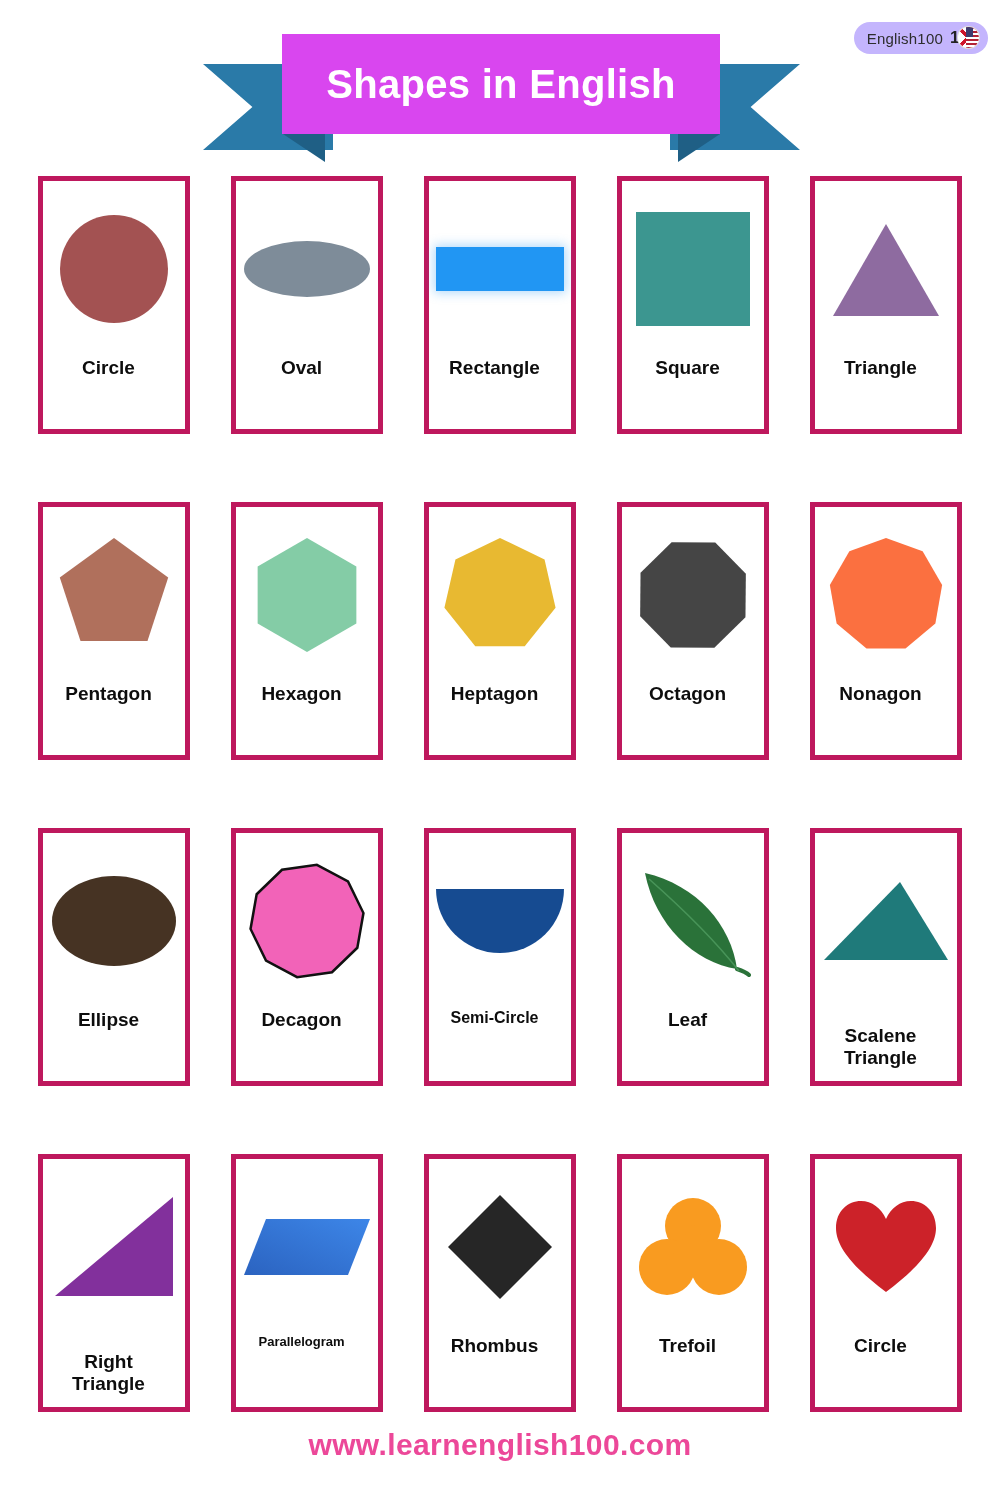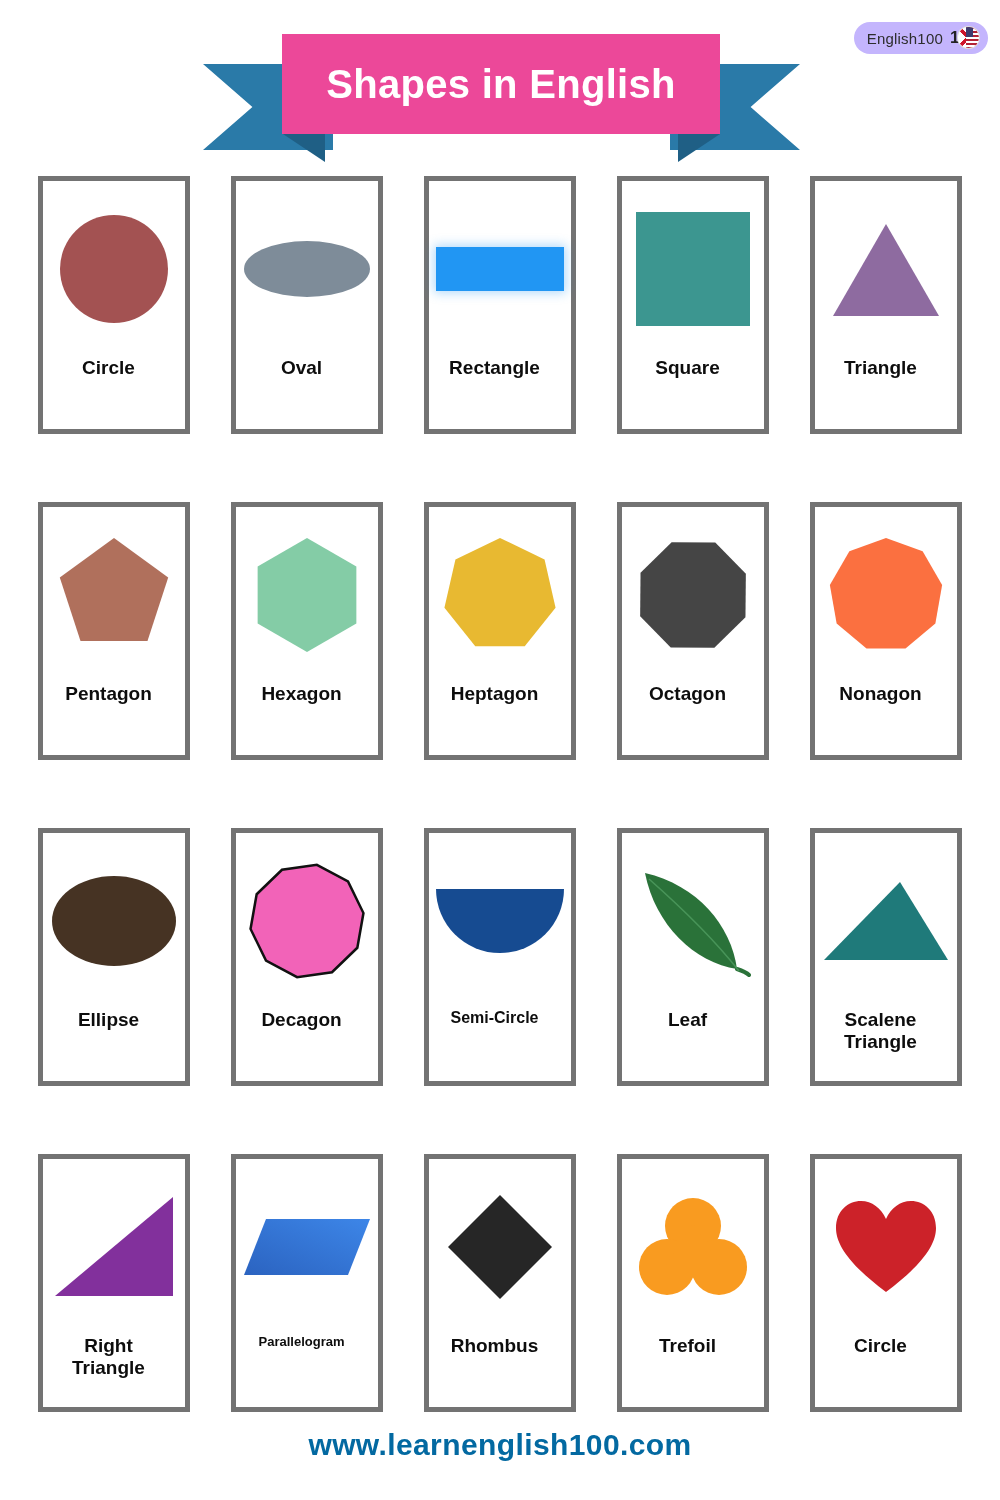--- a/index.html
+++ b/index.html
@@ -76,40 +76,40 @@
   .grid {
     position: absolute; top: 176px; left: 38px;
     width: 924px;
     display: grid;
     grid-template-columns: repeat(5, 152px);
     column-gap: 41px;
     row-gap: 68px;
   }
   .card {
     width: 152px; height: 258px;
-    border: 5px solid #737373;
+    border: 5px solid #be185d;
     background: #ffffff;
     display: flex; flex-direction: column;
     align-items: center;
     position: relative;
   }
   .shape-area {
     height: 176px; width: 100%;
     display: flex; align-items: center; justify-content: center;
     flex-shrink: 0;
   }
   .label {
     font-size: 19px; font-weight: bold; color: #0d0d0d;
     text-align: center; line-height: 1.12;
     width: 165px; margin-left: -11px;
     white-space: pre-line;
   }
   .label.sm  { font-size: 16px; }
   .label.xs  { font-size: 13px; }
-  .label.two { line-height: 1.18; }
+  .label.two { line-height: 1.18; margin-top: 16px; }
 
   
   .s-circle { width: 108px; height: 108px; border-radius: 50%; }
   .s-oval   { width: 126px; height: 56px;  border-radius: 50%; }
   .s-rect   { width: 128px; height: 44px;  box-shadow: 0 0 10px 2px rgba(33,150,243,.35); }
   .s-square { width: 114px; height: 114px; }
   .s-ellipse{ width: 124px; height: 90px;  border-radius: 50%; }
 
   .poly { display: block; }
 
@@ -147,21 +147,21 @@
       <span class="us"></span>
     </span>
   </span>
 </div>
 
 <div class="banner-wrap">
   <div class="ribbon-tail left" style="background: rgb(42, 122, 168);"></div>
   <div class="ribbon-tail right" style="background: rgb(42, 122, 168);"></div>
   <div class="ribbon-fold left" style="background: rgb(31, 95, 133);"></div>
   <div class="ribbon-fold right" style="background: rgb(31, 95, 133);"></div>
-  <div class="ribbon-center" style="background: #ec4899; text-align: center;">
+  <div class="ribbon-center" style="background: #d946ef; text-align: center;">
     <span class="banner-title" style="color: rgb(255, 255, 255);">Shapes in English</span>
   </div>
 </div>
 
 <div class="grid" id="grid">
     <div class="card">
       <div class="shape-area">
         <div class="s-circle" style="background:#a35252"></div>
       </div>
       <div class="label">Circle</div>
@@ -319,14 +319,14 @@
       <div class="shape-area">
         <svg class="s-heart" viewBox="0 0 104 96">
           <path d="M52 93 C 16 66, 2 46, 2 29 C 2 12, 14 2, 27 2 C 38 2, 47 9, 52 20 C 57 9, 66 2, 77 2 C 90 2, 102 12, 102 29 C 102 46, 88 66, 52 93 Z" fill="#cc2229"></path>
         </svg>
       </div>
       <div class="label">Circle</div>
     </div>
   </div>
 
 <div class="footer">
-  <span class="footer-url" style="color: #0369a1;">www.learnenglish100.com</span>
+  <span class="footer-url" style="color: #ec4899;">www.learnenglish100.com</span>
 </div>
 
 </body></html>

